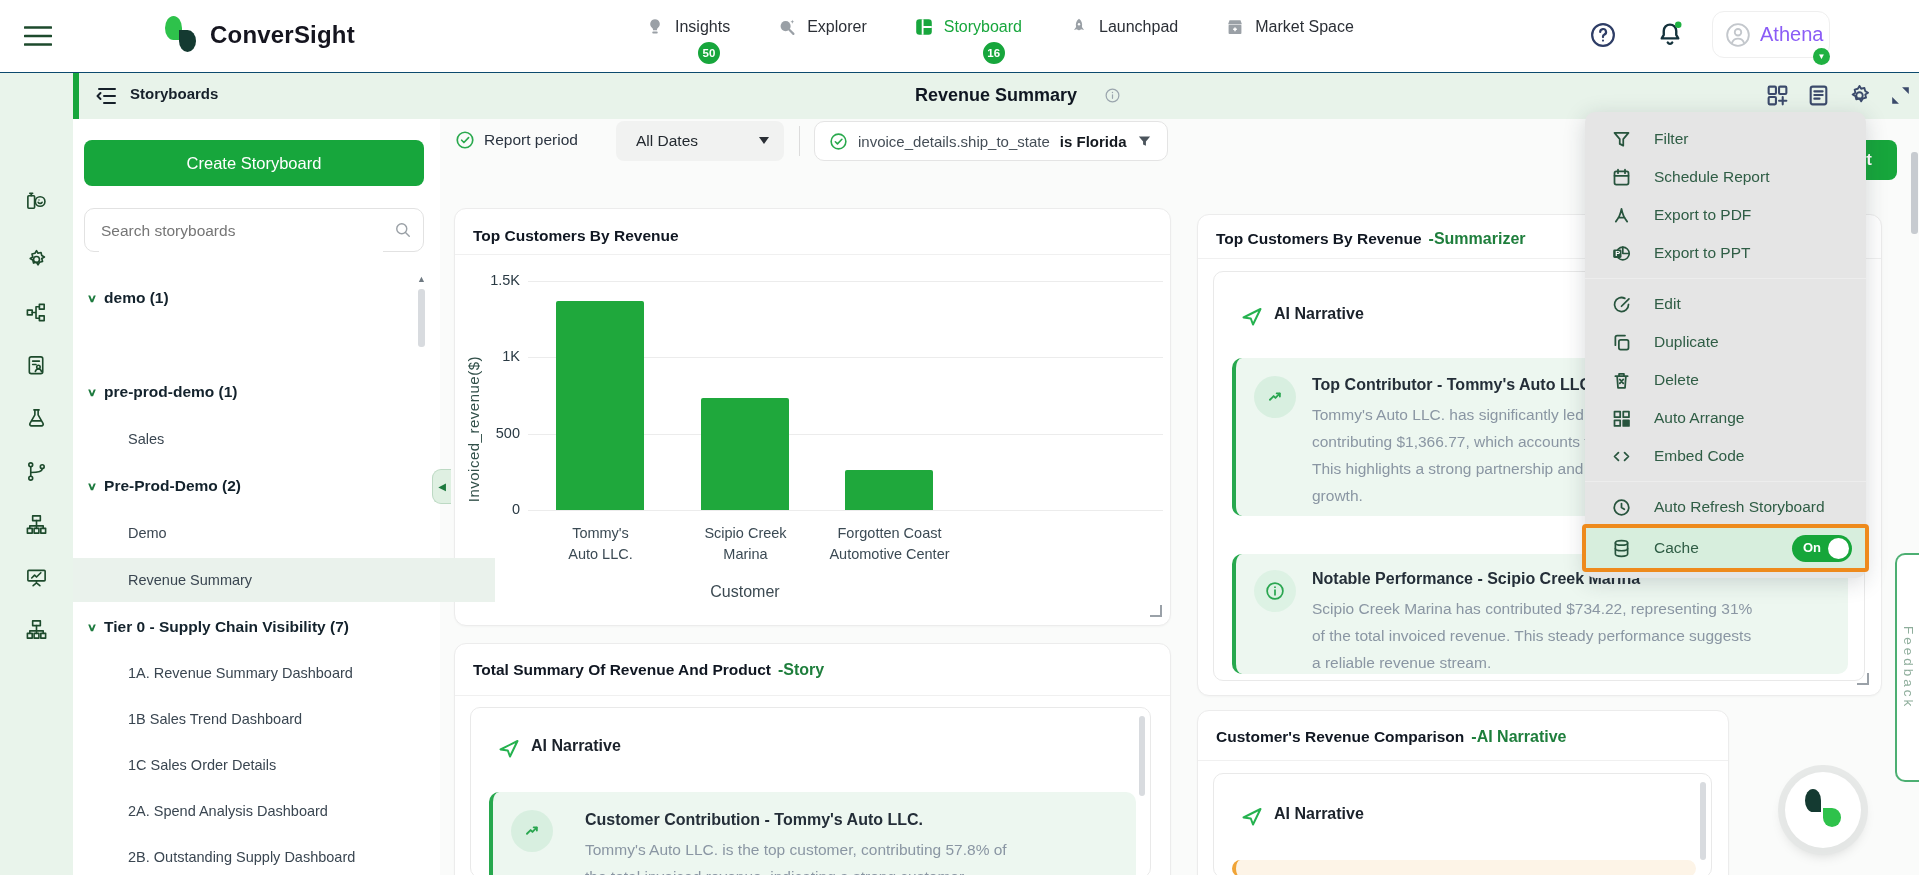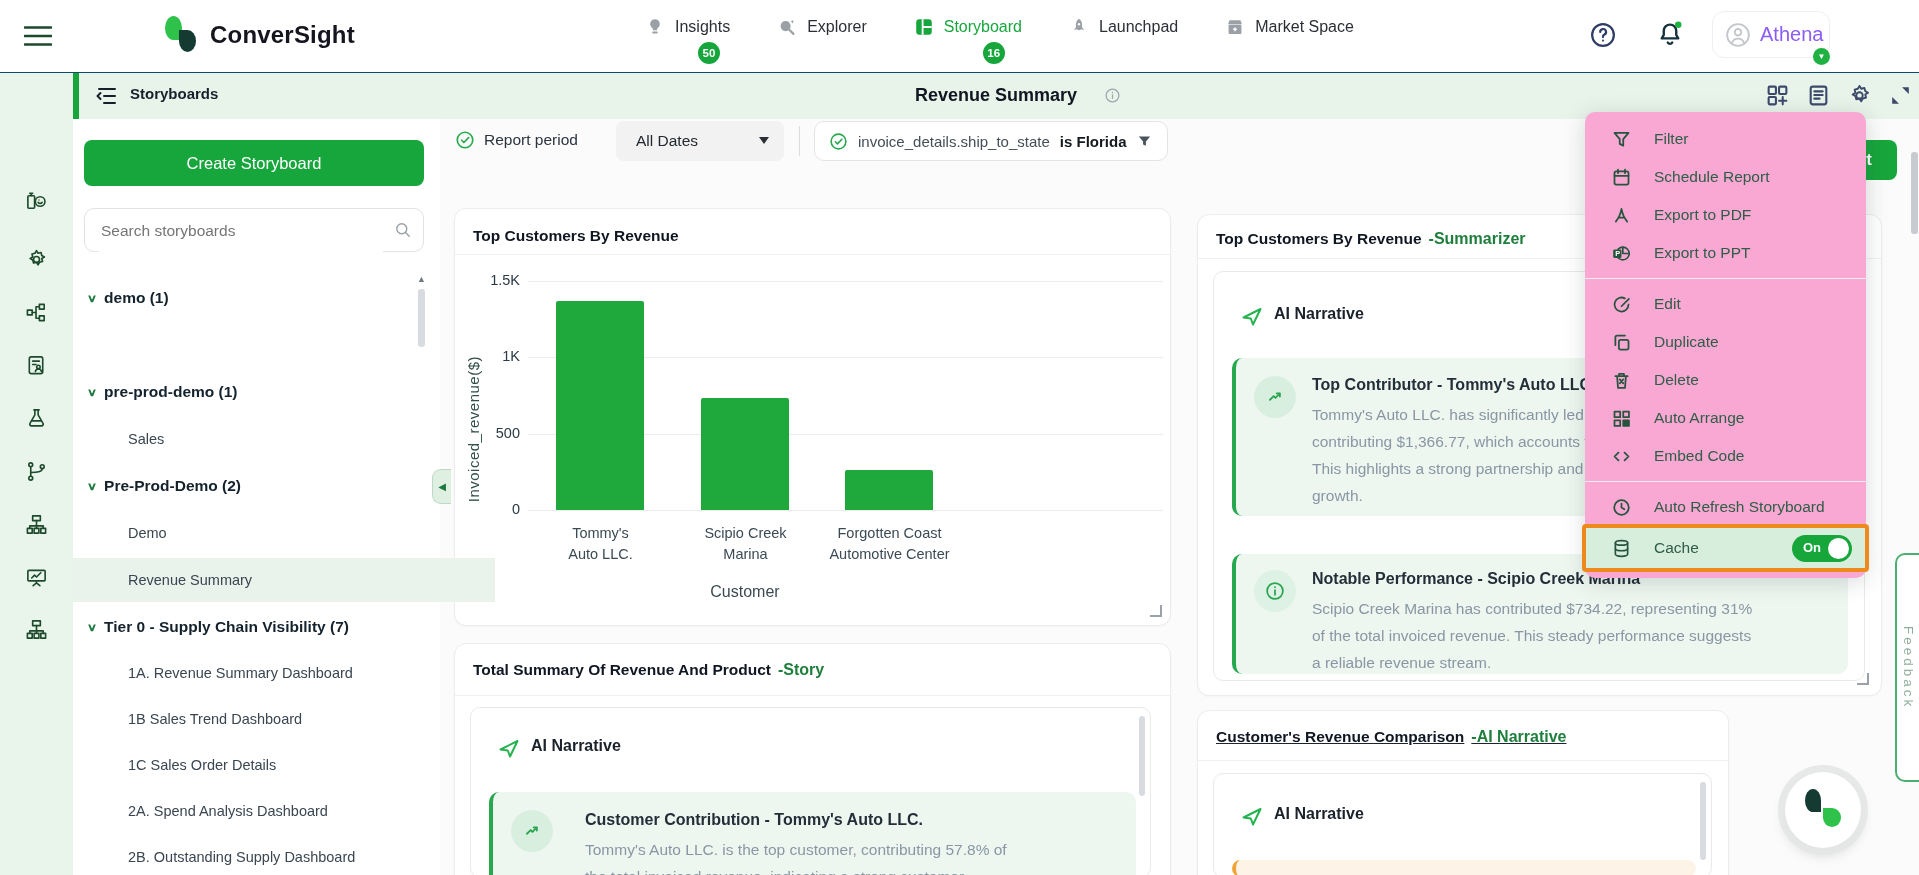--- a/index.html
+++ b/index.html
@@ -40,21 +40,21 @@
   .ibody{position:absolute;font-size:15.5px;color:#8a96a3;line-height:27px;white-space:pre-line;}
   .scrollthumb{position:absolute;background:#d8dbdf;border-radius:3px;}
   .rescorner{position:absolute;width:10px;height:10px;border-right:2px solid #9aa1a8;border-bottom:2px solid #9aa1a8;}
   
   .gridline{position:absolute;left:0;width:635px;border-top:1px solid #ececec;}
   .ytick{position:absolute;left:-52px;width:44px;text-align:right;font-size:14.5px;color:#2a3a44;}
   .bar{position:absolute;bottom:0;width:88px;background:#1fa83c;border-radius:2px 2px 0 0;}
   .xlab{position:absolute;top:242px;width:145px;text-align:center;font-size:14.5px;color:#3b4a54;
         line-height:21px;white-space:pre-line;}
   
-  .menu{left:1585px;top:112px;width:281px;background:#f9a8d4;border-radius:10px;z-index:50;
+  .menu{left:1585px;top:112px;width:281px;background:#e5e5e5;border-radius:10px;z-index:50;
         box-shadow:0 4px 22px rgba(40,50,60,.18);padding:8px 0;}
   .mi{height:38px;display:flex;align-items:center;padding-left:26px;gap:22px;font-size:15.5px;
       color:#2f5d45;cursor:pointer;}
   .mic{width:21px;height:21px;color:#27543d;flex:none;}
   .mdiv{border-top:1px solid #ededed;margin:6px 0;}
   .cacherow{position:relative;height:44px;background:#d7eedd;display:flex;align-items:center;
             padding-left:26px;gap:22px;font-size:15.5px;color:#2f5d45;}
   .cachebox{position:absolute;left:-3px;right:-3px;top:-2px;bottom:-2px;border:4px solid #ee8a1c;
             border-radius:4px;pointer-events:none;}
   .toggle{position:absolute;right:14px;width:60px;height:27px;background:#16a63a;border-radius:14px;cursor:pointer;}
@@ -476,21 +476,21 @@
       <div class="ititle" style="left:76px;top:16px;">Notable Performance - Scipio Creek Marina</div>
       <div class="ibody" style="left:76px;top:41px;width:525px;">Scipio Creek Marina has contributed $734.22, representing 31%
 of the total invoiced revenue. This steady performance suggests
 a reliable revenue stream.</div>
     </div>
   </div>
   <div class="rescorner" style="right:12px;bottom:10px;"></div>
 </div>
 
 <div class="card" style="left:1197px;top:710px;width:530px;height:165px;border-radius:12px 12px 0 0;overflow:hidden;">
-  <div style="position:absolute;left:18px;top:17px;text-decoration:underline;">
+  <div style="position:absolute;left:18px;top:17px;">
     <span class="ctitle">Customer's Revenue Comparison</span><span class="csuffix">-AI Narrative</span>
   </div>
   <div class="cdivider" style="top:49px;"></div>
   <div class="inner" style="left:15px;top:62px;width:497px;height:103px;">
     <span class="abs" style="left:26px;top:30px;color:#25b24f;">
       <svg width="24" height="24" viewBox="0 0 24 24" class="ico" style="stroke-width:2">
           <path d="M3.5 13.5 20.5 5 13 20.5l-2.2-6z"></path>
         </svg>
     </span>
     <div class="ailabel abs" style="left:60px;top:31px;">AI Narrative</div>

